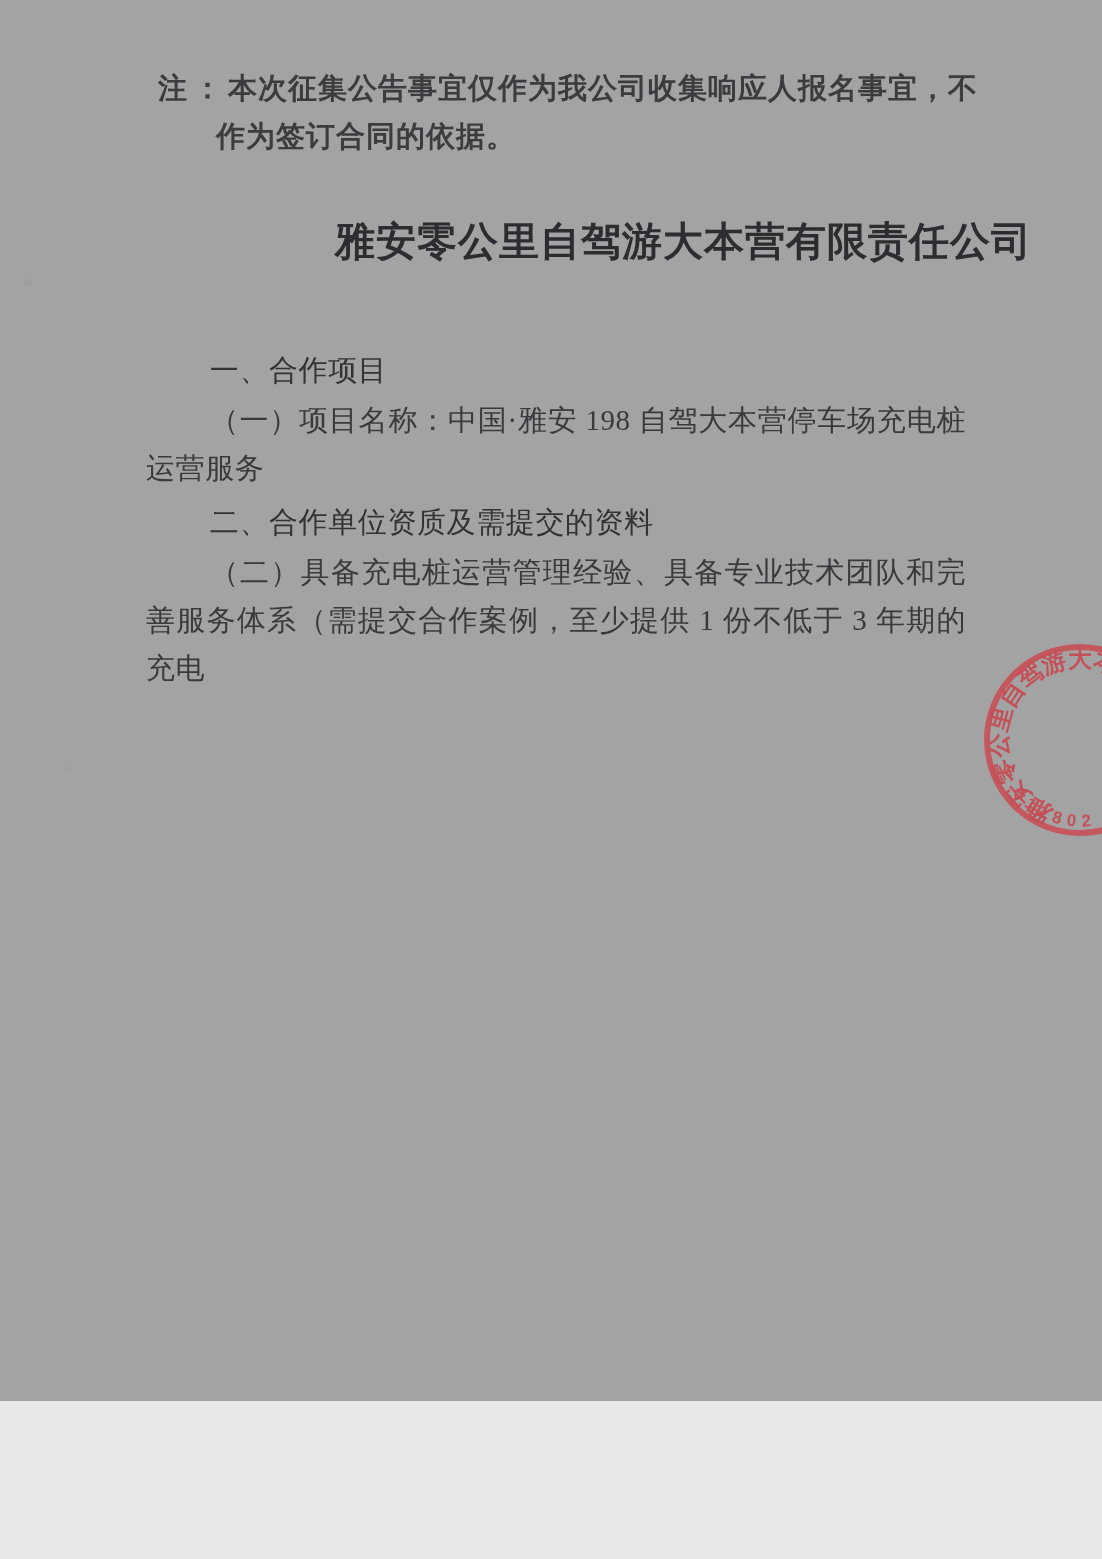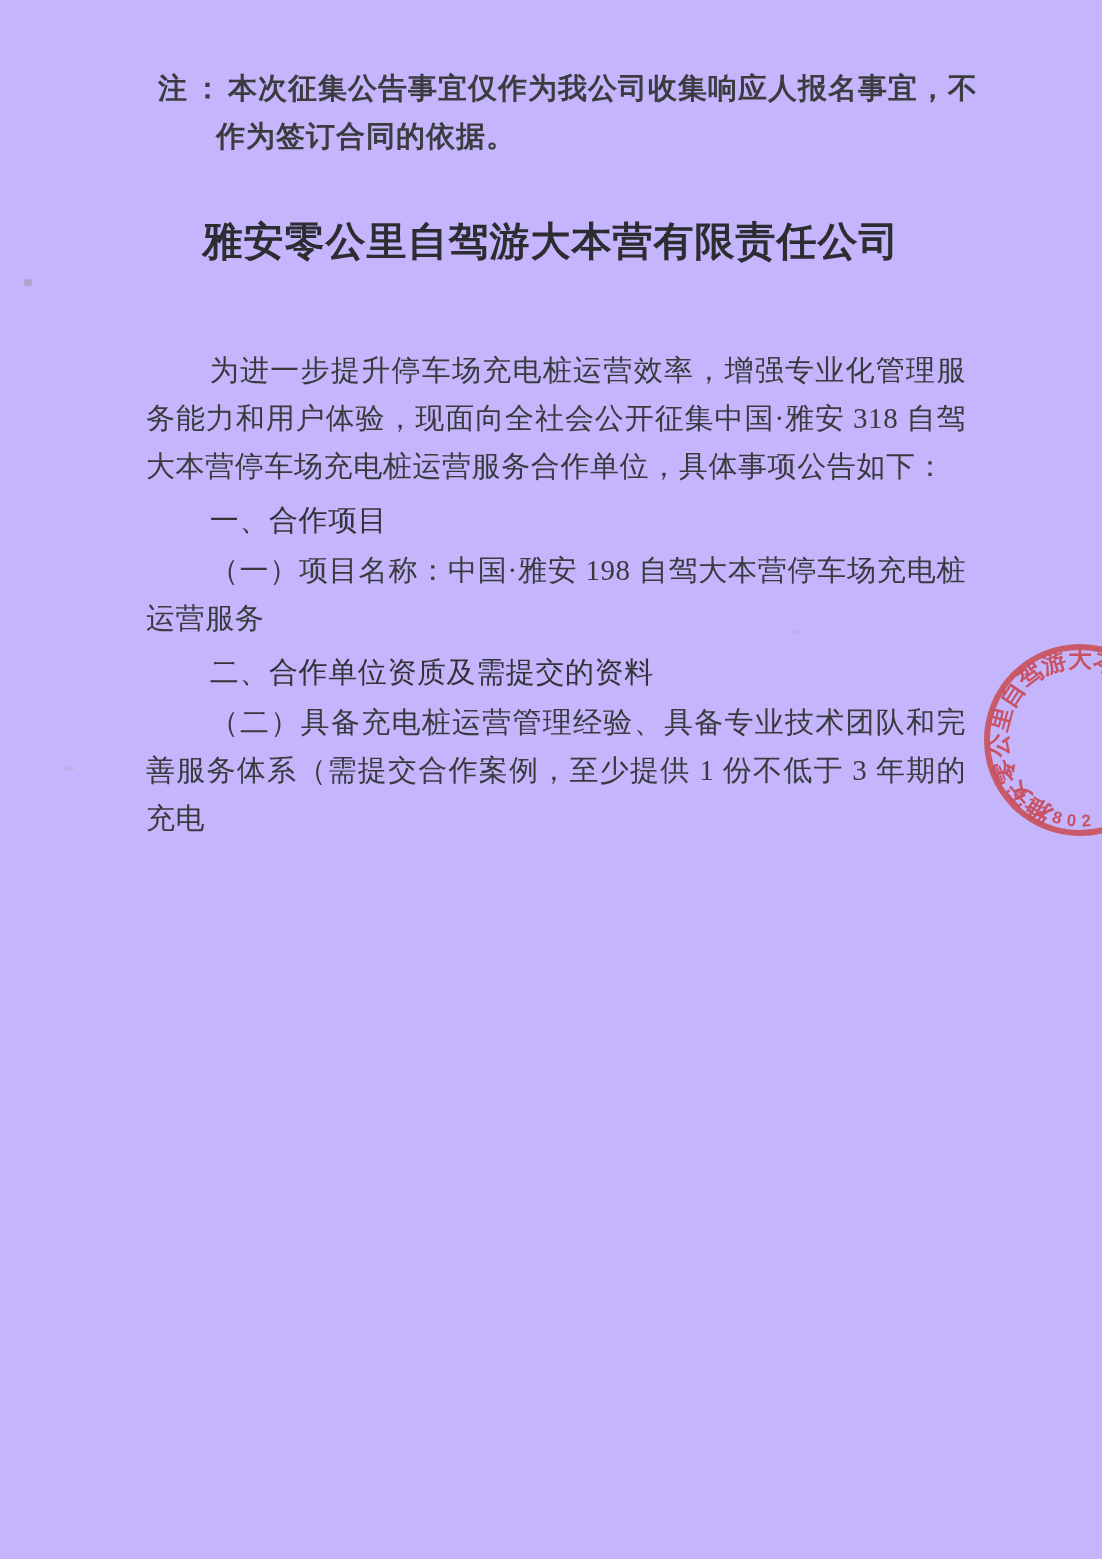--- a/index.html
+++ b/index.html
@@ -1,40 +1,40 @@
 <!DOCTYPE html>
 <html><head>
 <meta charset="utf-8">
 <style>
   html,body{margin:0;padding:0;}
   body{background:#e8e8e8;font-family:"Liberation Serif","DejaVu Serif",serif;}
   .page{
     position:relative;
-    width:1102px;height:1559px;
+    width:1102px;height:1401px;
     margin:0 auto;
-    background:#c4b5fd;
+    background:#a3a3a3;
     overflow:hidden;
     color:#38383c;
   }
   
   .note{
     margin:64px 120px 0 158px;
     font-size:29px;
     line-height:48px;
     font-weight:600;
     letter-spacing:1px;
     padding-left:2em;
     text-indent:-2em;
     color:#3c3c40;
   }
   .note-label{letter-spacing:6px;}
   
   .title{
     margin:48px 70px 0 70px;
-    text-align:center;
+    text-align:right;
     font-weight:700;
     font-size:40px;
     line-height:68px;
     letter-spacing:1px;
     color:#2d2d31;
   }
   
   .body{
     margin:70px 136px 0 146px;
     width:820px;
@@ -86,21 +86,20 @@
 
 <div class="page">
 
   <div class="note"><span class="note-label">注：</span><span>本次征集公告事宜仅作为我公司收集响应人报名事宜，不作为签订合同的依据。</span></div>
 
   <div class="title">
     <div>雅安零公里自驾游大本营有限责任公司</div>
   </div>
 
   <div class="body">
-      <div class="para">为进一步提升停车场充电桩运营效率，增强专业化管理服务能力和用户体验，现面向全社会公开征集中国·雅安 318 自驾大本营停车场充电桩运营服务合作单位，具体事项公告如下：</div>
       <div class="heading">一、合作项目</div>
       <div class="para">（一）项目名称：中国·雅安 198 自驾大本营停车场充电桩运营服务</div>
       <div class="heading">二、合作单位资质及需提交的资料</div>
       <div class="para">（二）具备充电桩运营管理经验、具备专业技术团队和完善服务体系（需提交合作案例，至少提供 1 份不低于 3 年期的充电</div>
     </div>
 
   <svg class="seal" viewBox="0 0 152 285" xmlns="http://www.w3.org/2000/svg">
     <circle class="seal-ring" cx="130" cy="130" r="93"></circle>
     <g id="seal-ring-text">
         <text class="seal-char" transform="translate(89.0 201.0) rotate(-150.0)">雅</text>

